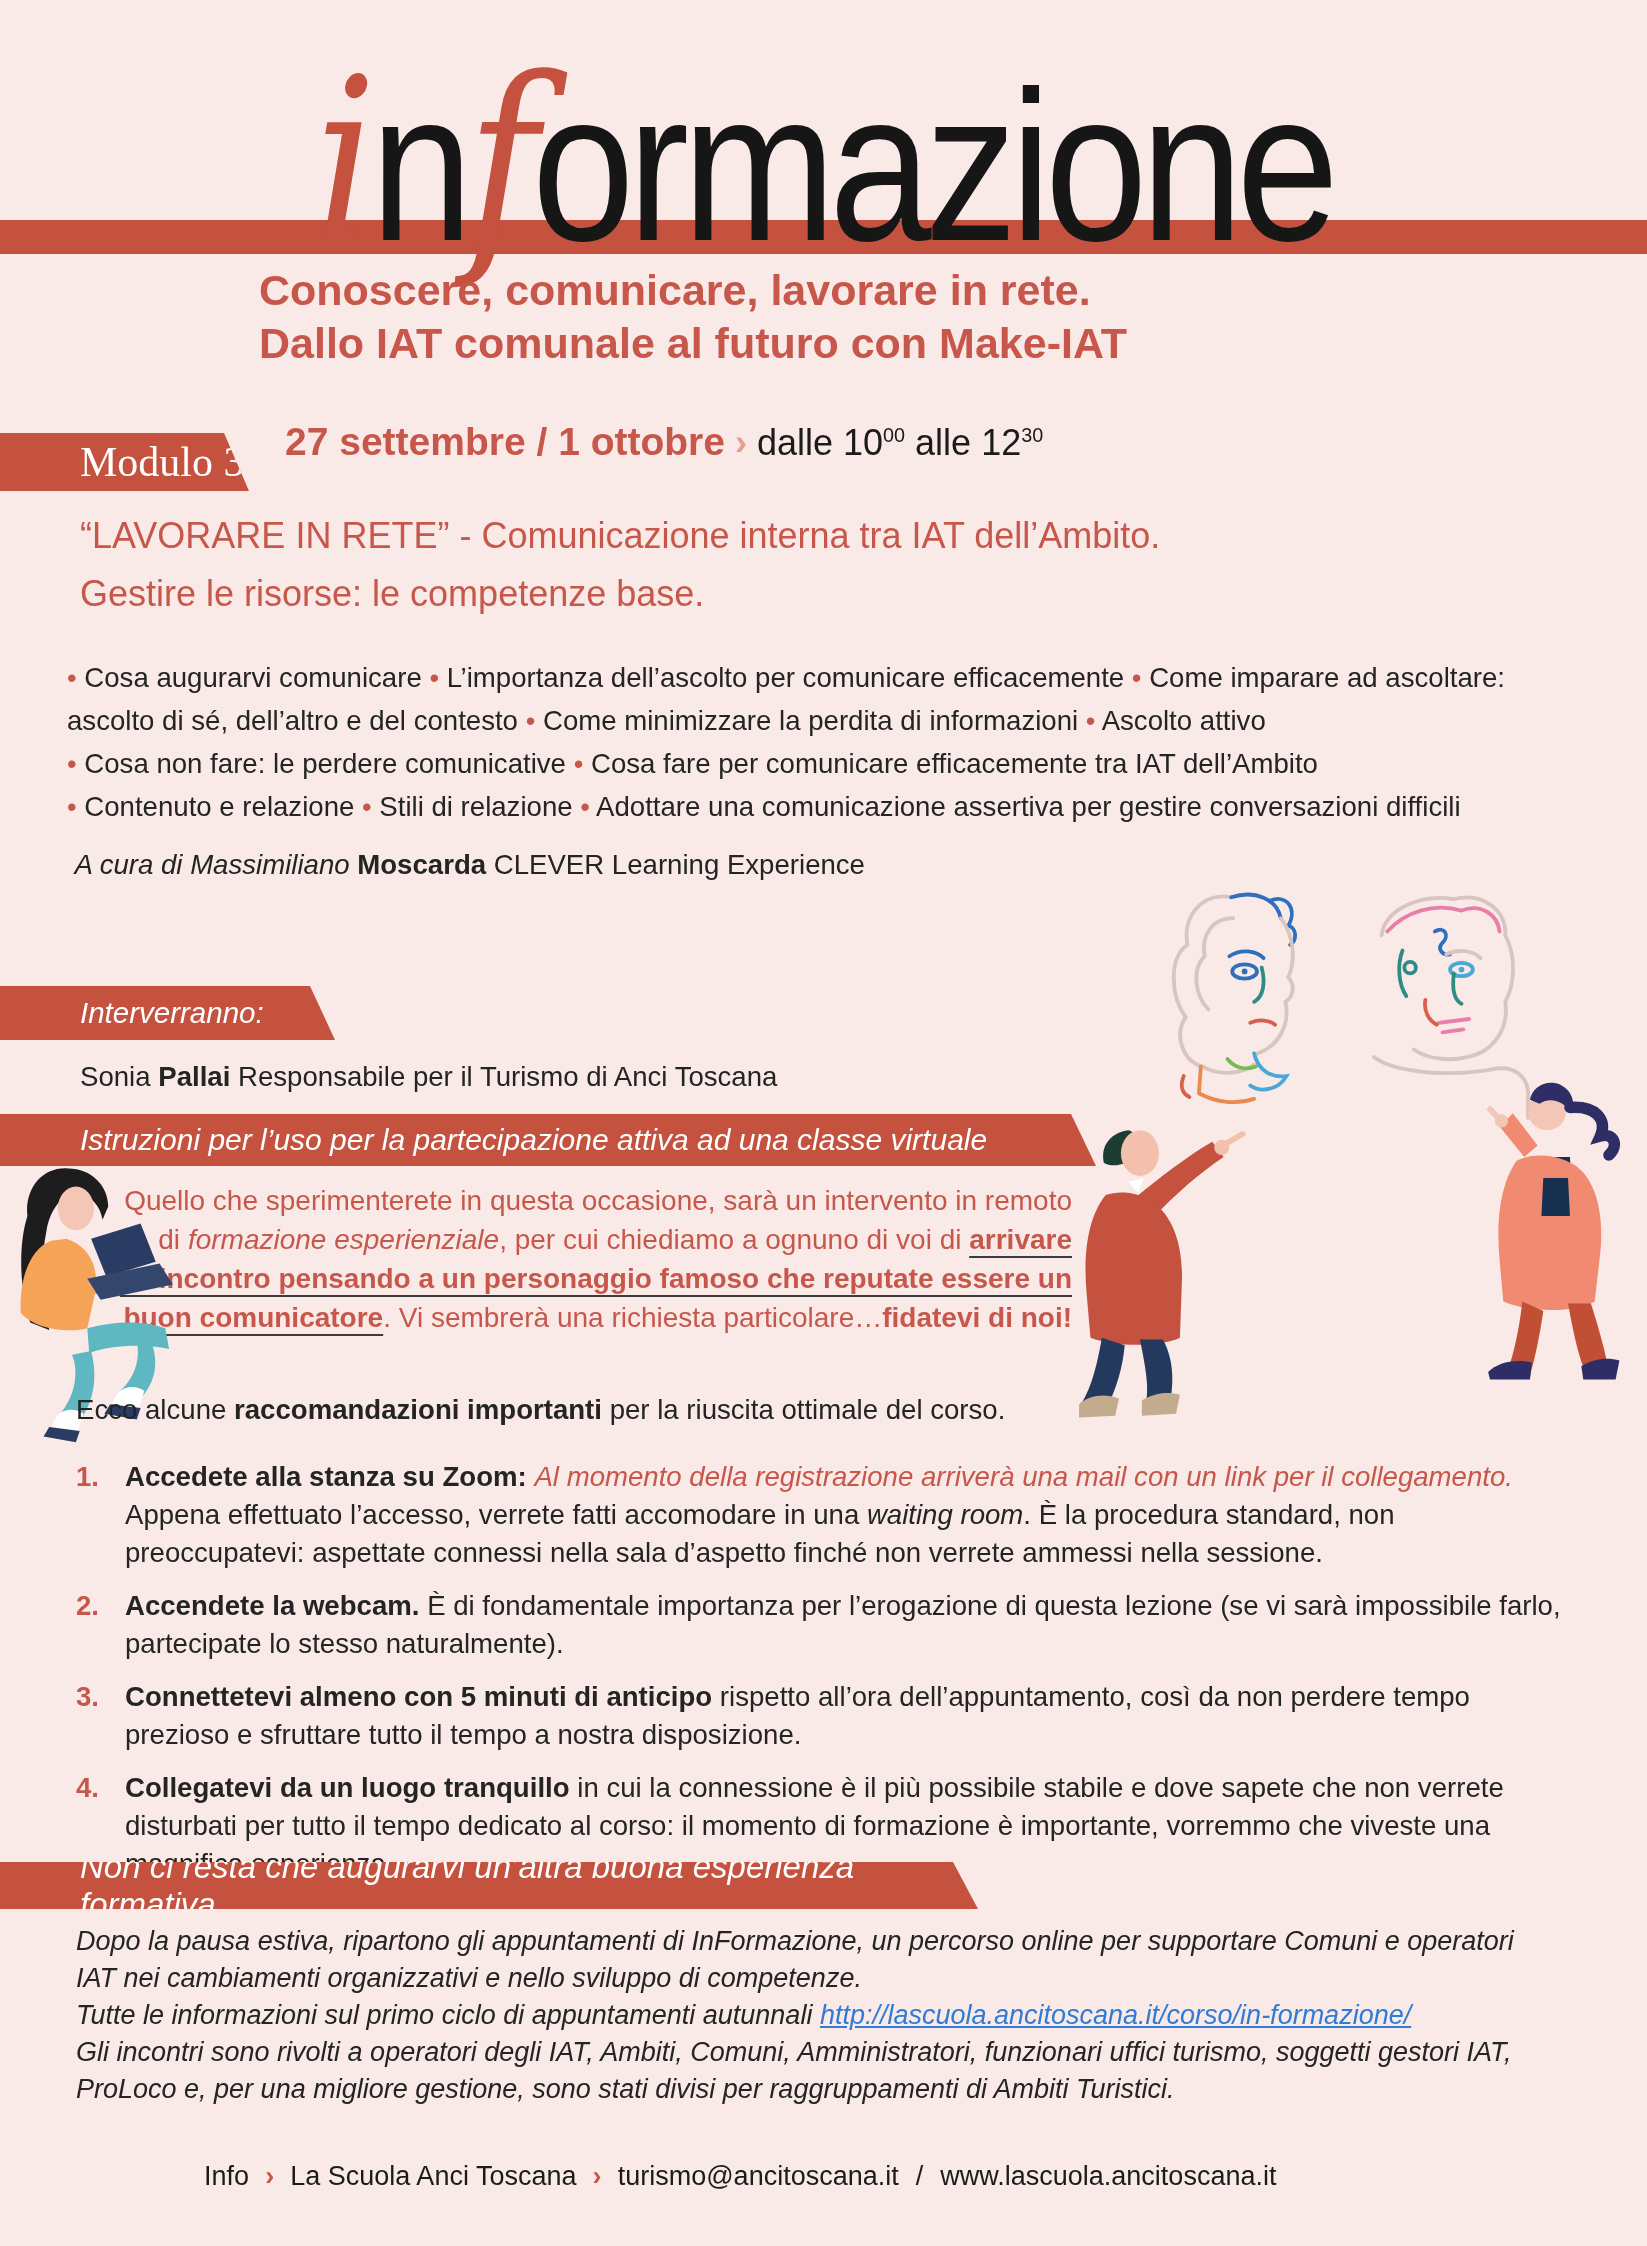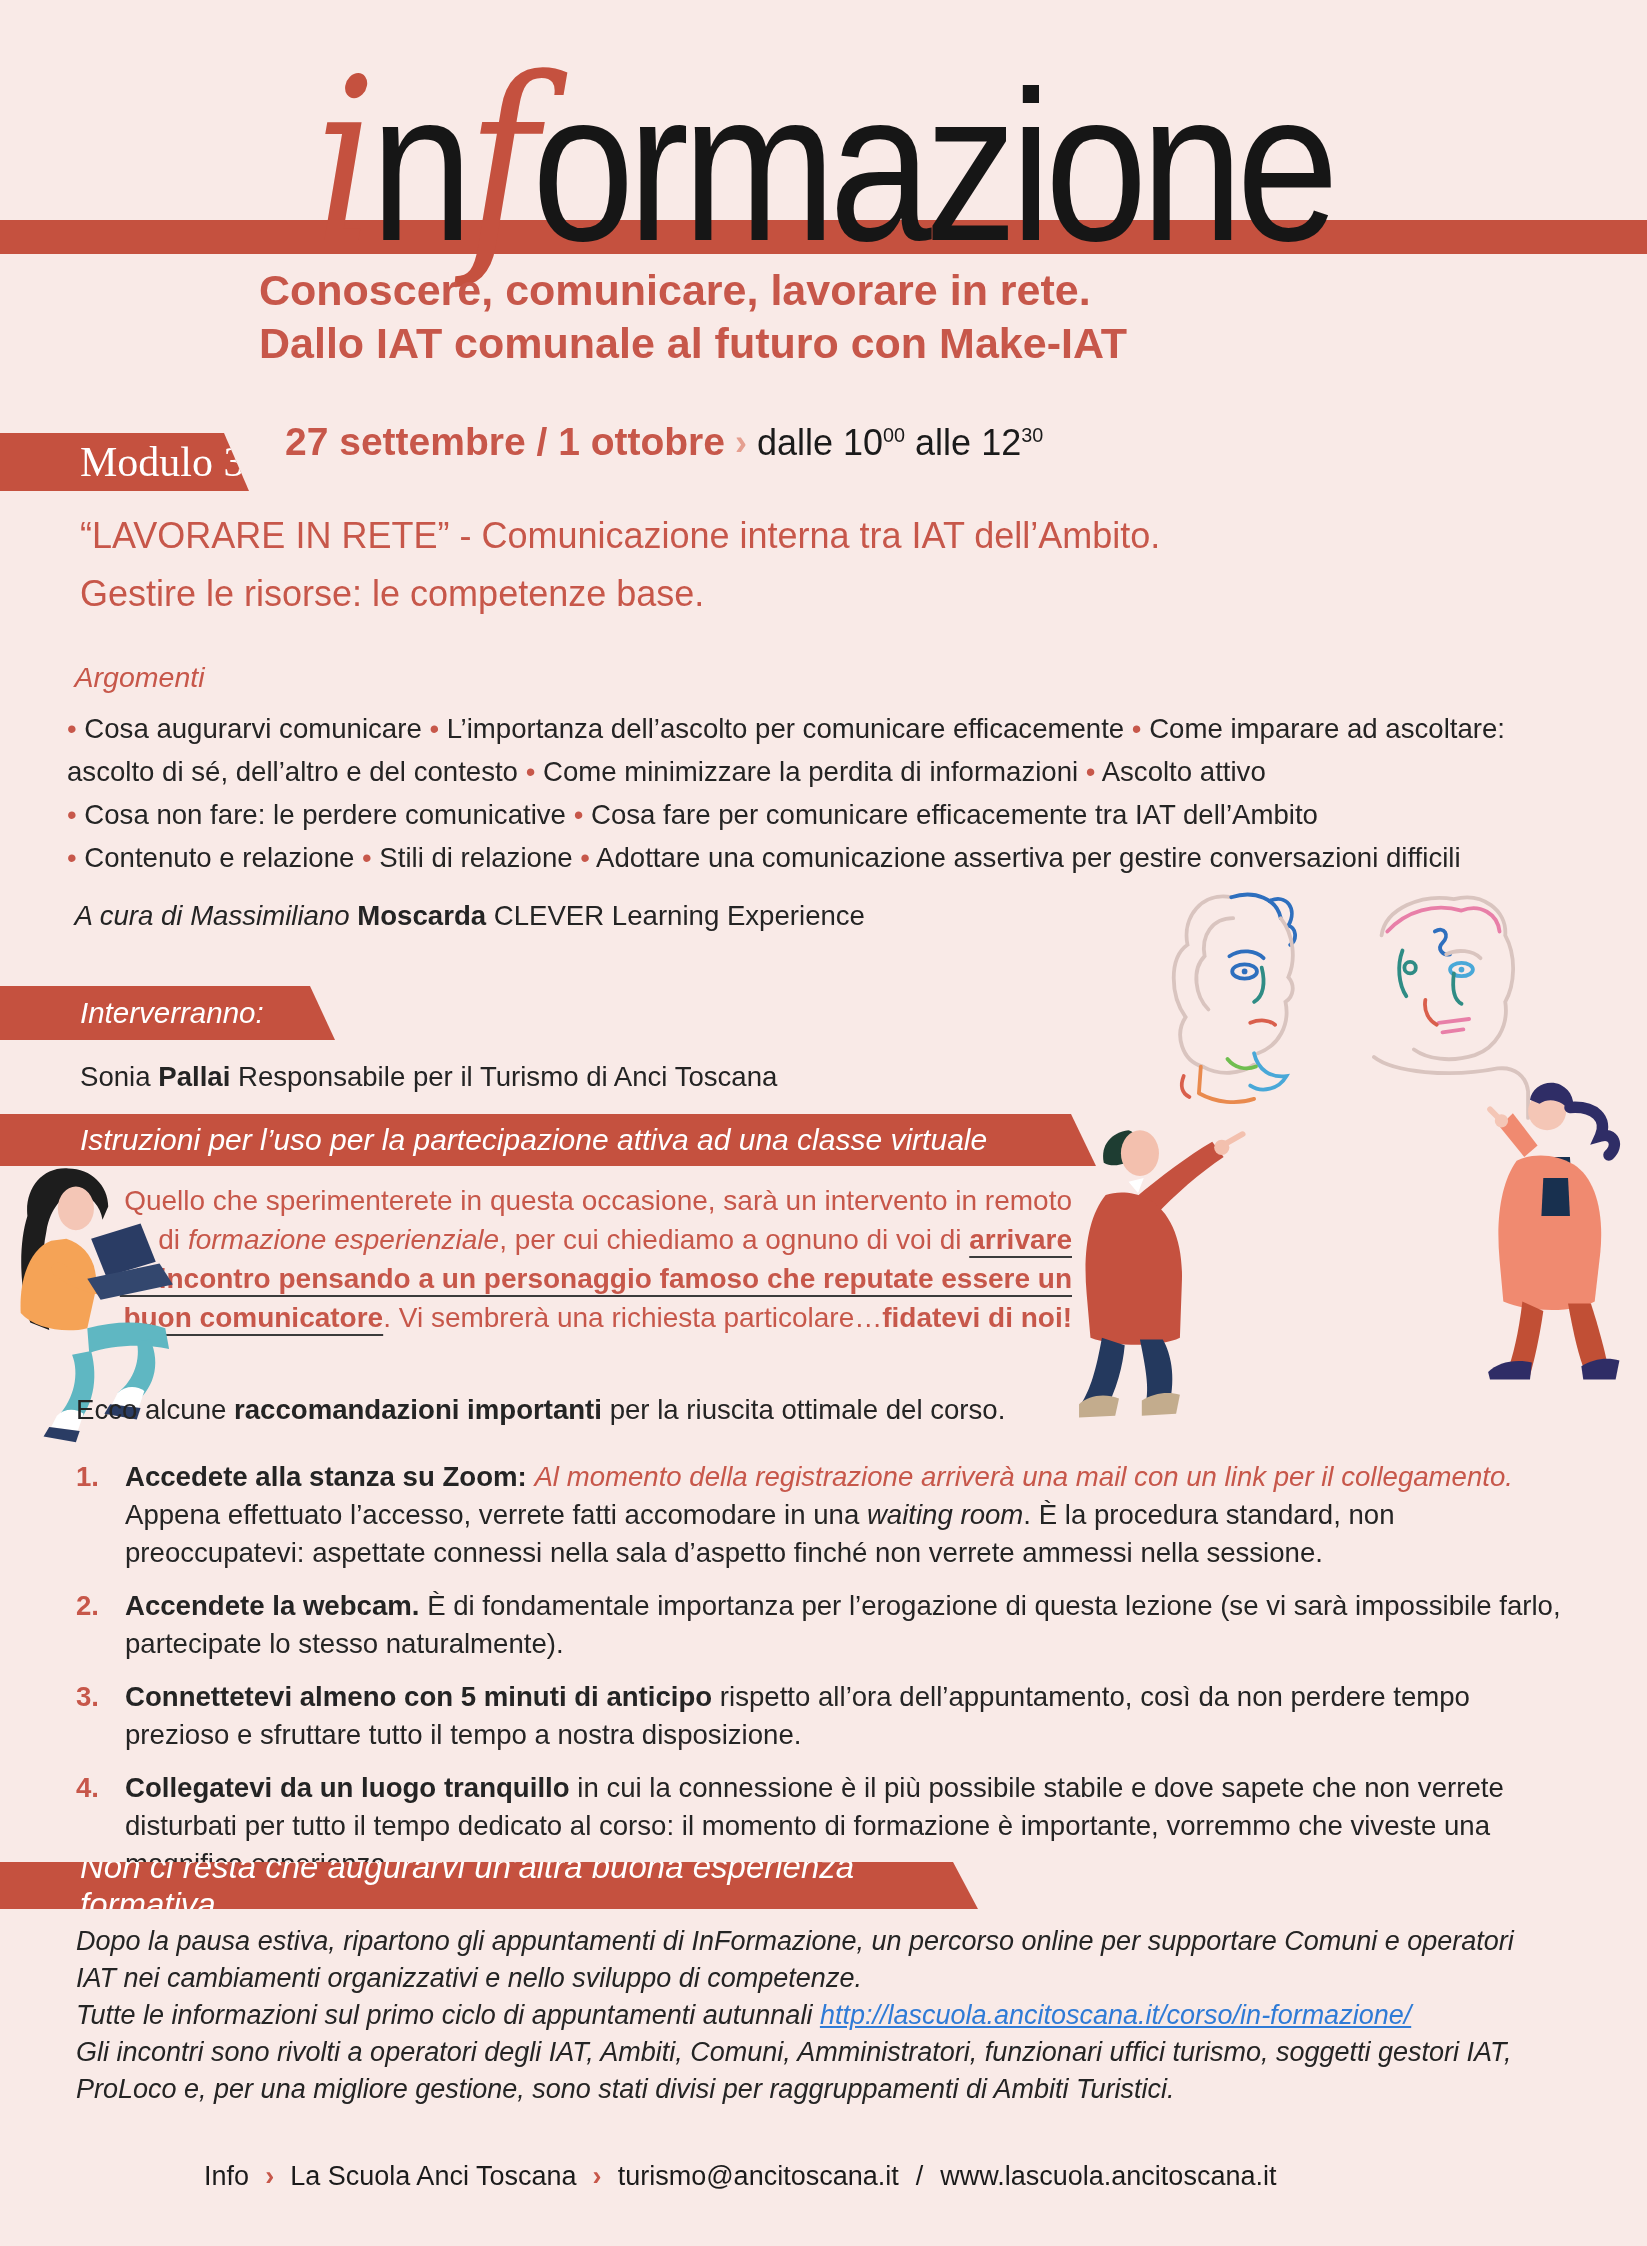--- a/index.html
+++ b/index.html
@@ -95,21 +95,20 @@
   <div class="ribbon ribbon-module">
     <span>Modulo 3</span>
   </div>
   <div class="date-line"><span class="date-red">27 settembre / 1 ottobre</span><span class="chev"> › </span><span>dalle 10</span><span class="sup">00</span><span> alle 12</span><span class="sup">30</span></div>
   <div class="module-title">
     <div>“LAVORARE IN RETE” - Comunicazione interna tra IAT dell’Ambito.</div>
     <div>Gestire le risorse: le competenze base.</div>
   </div>
 
   <div class="argomenti">
-    <div class="arg-head">Argomenti</div>
     <div class="arg-line"><span class="red">• </span><span>Cosa augurarvi comunicare </span><span class="red">• </span><span>L’importanza dell’ascolto per comunicare efficacemente </span><span class="red">• </span><span>Come imparare ad ascoltare:</span></div>
     <div class="arg-line"><span>ascolto di sé, dell’altro e del contesto </span><span class="red">• </span><span>Come minimizzare la perdita di informazioni </span><span class="red">• </span><span>Ascolto attivo</span></div>
     <div class="arg-line"><span class="red">• </span><span>Cosa non fare: le perdere comunicative </span><span class="red">• </span><span>Cosa fare per comunicare efficacemente tra IAT dell’Ambito</span></div>
     <div class="arg-line"><span class="red">• </span><span>Contenuto e relazione </span><span class="red">• </span><span>Stili di relazione </span><span class="red">• </span><span>Adottare una comunicazione assertiva per gestire conversazioni difficili</span></div>
     <div class="curator"><span class="italic">A cura di Massimiliano </span><span class="bold">Moscarda</span><span> CLEVER Learning Experience</span></div>
   </div>
 
   <div class="ribbon ribbon-speakers">
     <span>Interverranno:</span>
   </div>

